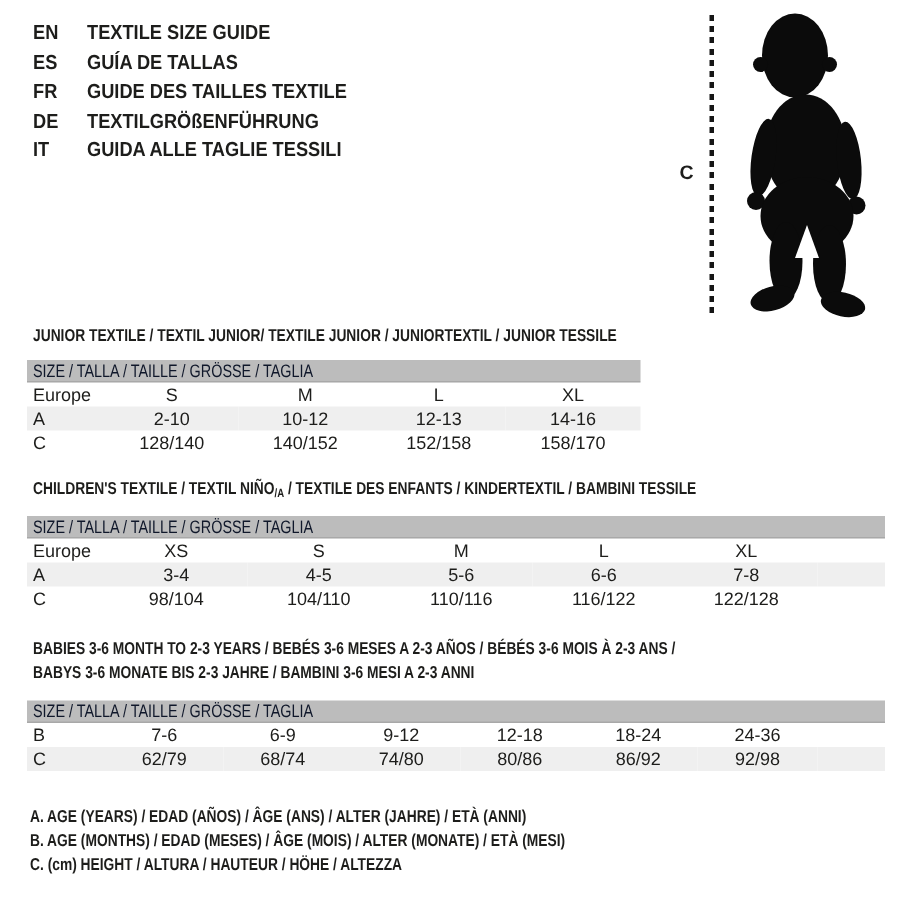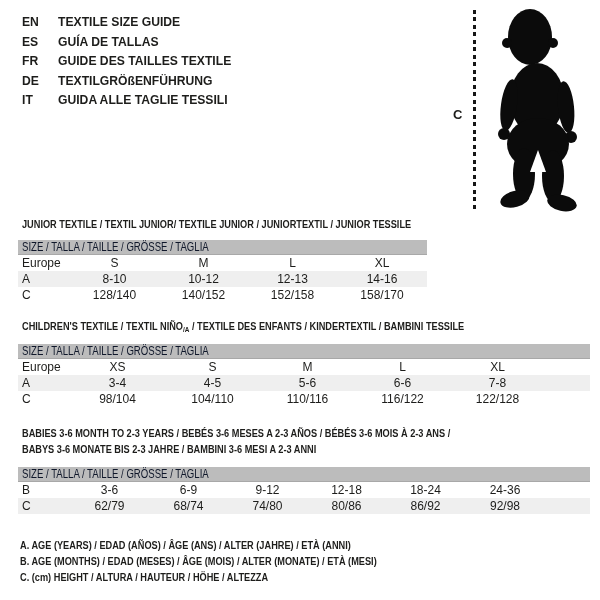--- a/index.html
+++ b/index.html
@@ -123,21 +123,21 @@
     <tbody>
         <tr>
       <td class="lbl">Europe</td>
       <td>S</td>
       <td>M</td>
       <td>L</td>
       <td>XL</td>
     </tr>
     <tr class="stripe">
       <td class="lbl">A</td>
-      <td>8-10</td>
+      <td>2-10</td>
       <td>10-12</td>
       <td>12-13</td>
       <td>14-16</td>
     </tr>
     <tr>
       <td class="lbl">C</td>
       <td>128/140</td>
       <td>140/152</td>
       <td>152/158</td>
       <td>158/170</td>
@@ -206,21 +206,21 @@
         <col style="width:79px">
         <col style="width:79px">
         <col style="width:79px">
         <col style="width:79px">
         <col style="width:80px">
         <col style="width:45px">
       </colgroup>
     <tbody>
         <tr>
       <td class="lbl">B</td>
-      <td>3-6</td>
+      <td>7-6</td>
       <td>6-9</td>
       <td>9-12</td>
       <td>12-18</td>
       <td>18-24</td>
       <td>24-36</td>
       <td></td>
     </tr>
     <tr class="stripe">
       <td class="lbl">C</td>
       <td>62/79</td>

